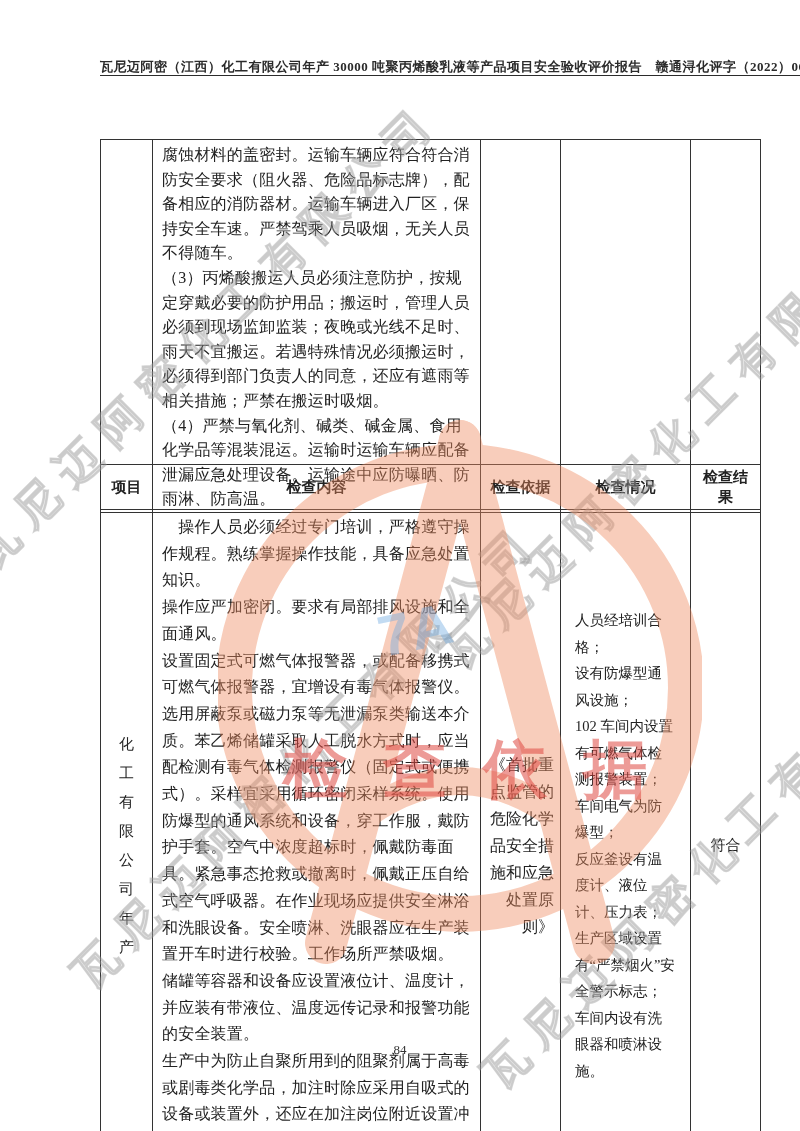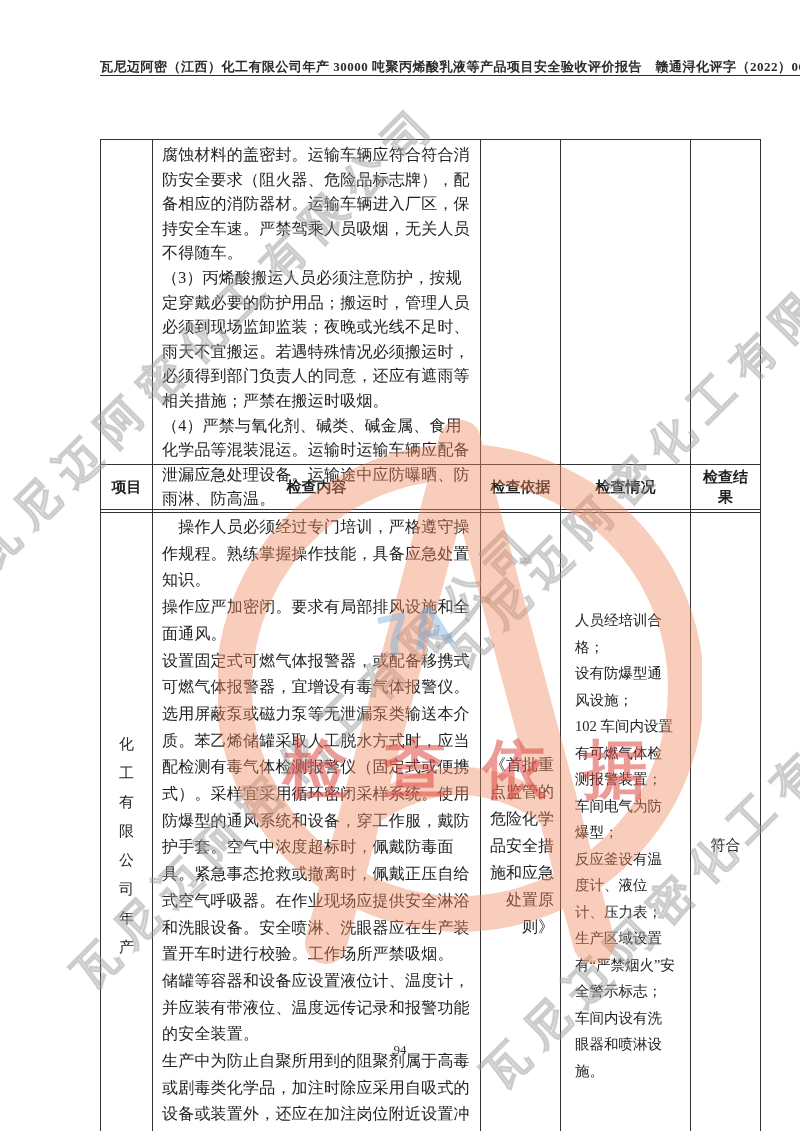--- a/index.html
+++ b/index.html
@@ -155,21 +155,21 @@
 车间电气为防爆型；
 反应釜设有温度计、液位计、压力表；
 生产区域设置有“严禁烟火”安全警示标志；
 车间内设有洗眼器和喷淋设施。</div>
       </td>
       <td class="cell-result">符合</td>
     </tr>
   </tbody>
     </table>
 
-  <div class="page-number">94</div>
+  <div class="page-number">84</div>
 
   <div class="wm wm-diag wm-d1">瓦尼迈阿密化工有限公司</div>
   <div class="wm wm-diag wm-d2">瓦尼迈阿密化工有限公司</div>
   <div class="wm wm-diag wm-d3">瓦尼迈阿密化工有限公司</div>
   <div class="wm wm-diag wm-d4">瓦尼迈阿密化工有限公司</div>
 
   <svg class="wm wm-logo" width="484" height="594" viewBox="0 0 484 594">
     <circle cx="242" cy="305" r="226" fill="none" stroke="#ef8a5e" stroke-width="36"></circle>
     <path d="M242 58 L108 560" stroke="#ef8a5e" stroke-width="42" fill="none" stroke-linecap="round"></path>
     <path d="M242 58 L376 560" stroke="#ef8a5e" stroke-width="42" fill="none" stroke-linecap="round"></path>

